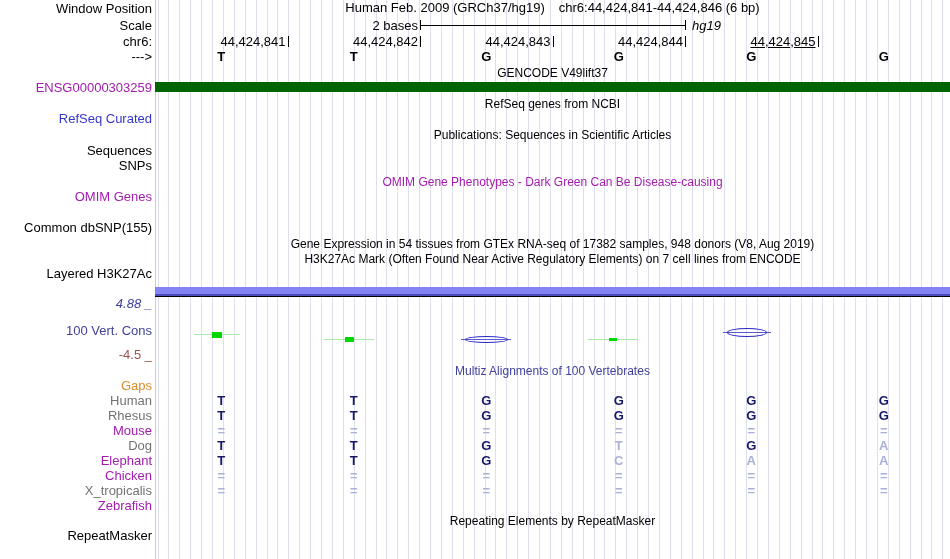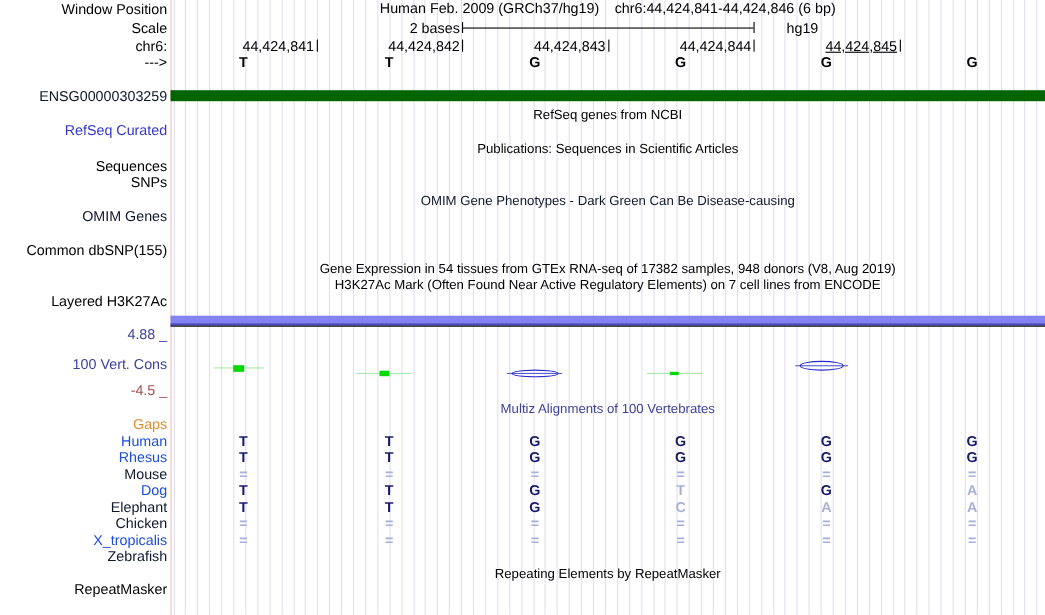--- a/index.html
+++ b/index.html
@@ -1,26 +1,26 @@
 <!DOCTYPE html>
 <html><head>
 <meta charset="utf-8">
 <style>
   html,body{margin:0;padding:0;background:#fff;}
   #screen{position:relative;width:950px;height:559px;background:#fff;overflow:hidden;
           font-family:"Liberation Sans",sans-serif;color:#000;}
   .abs{position:absolute;white-space:nowrap;}
   .lbl{position:absolute;left:0;width:152px;text-align:right;font-size:13px;line-height:13px;white-space:nowrap;}
   .title{position:absolute;left:155px;width:795px;text-align:center;font-size:12px;line-height:12px;white-space:nowrap;}
-  .green{color:#0f172a}
+  .green{color:#a21caf}
   .blue{color:#3636cc}
   .slate{color:#40409c}
   .maroon{color:#a05252}
   .orange{color:#dd8d2d}
-  .navy{color:#1d4ed8}
+  .navy{color:#737373}
   .gridline{position:absolute;top:0;height:559px;width:1px;background:#dfdff2;}
   .pinkline{position:absolute;top:0;height:559px;width:1px;background:#f6bdbd;left:155px;}
   .tick{position:absolute;width:1px;height:11px;background:#000;}
   .coordnum{position:absolute;width:90px;text-align:right;font-size:13px;line-height:13px;white-space:nowrap;}
   .baseletter{position:absolute;width:132px;text-align:center;font-size:13px;line-height:13px;font-weight:bold;}
   .cell{position:absolute;width:132px;text-align:center;font-size:13px;line-height:13px;font-weight:bold;color:#17176b;}
   .cell.dim{color:#a9b1d9;}
   .genebar{position:absolute;left:155px;top:82px;width:795px;height:10px;background:#006400;}
   .h3kbar{position:absolute;left:155px;top:287px;width:795px;height:7px;background:#8383f4;border-bottom:2px solid #4a4ab8;}
   .h3kline{position:absolute;left:155px;top:296px;width:795px;height:1px;background:#000;}
@@ -120,21 +120,21 @@
 
   <div class="lbl" style="top:2px;">Window Position</div>
   <div class="lbl" style="top:19px;">Scale</div>
   <div class="lbl" style="top:35px;">chr6:</div>
   <div class="lbl" style="top:50px;">---&gt;</div>
 
   <div class="abs hdr" style="right:532px;top:19px;">2 bases</div>
   <div class="rulerline" style="left:420px;width:265px;"></div>
   <div class="rulerend" style="left:420px;"></div>
   <div class="rulerend" style="left:685px;"></div>
-  <div class="abs hdr" style="left:715px;top:19px;">hg19</div>
+  <div class="abs hdr" style="left:692px;top:19px;font-style:italic;">hg19</div>
 
   <div id="coords">
       <div class="coordnum" style="left: 195.5px; top: 35px;">44,424,841</div>
       <div class="tick" style="left: 287.5px; top: 36px;"></div>
       <div class="coordnum" style="left: 328px; top: 35px;">44,424,842</div>
       <div class="tick" style="left: 420px; top: 36px;"></div>
       <div class="coordnum" style="left: 460.5px; top: 35px;">44,424,843</div>
       <div class="tick" style="left: 552.5px; top: 36px;"></div>
       <div class="coordnum" style="left: 593px; top: 35px;">44,424,844</div>
       <div class="tick" style="left: 685px; top: 36px;"></div>
@@ -144,20 +144,21 @@
 
   <div id="seqrow">
       <div class="baseletter" style="left: 155.25px; top: 50px; color: rgb(0, 0, 0);">T</div>
       <div class="baseletter" style="left: 287.75px; top: 50px; color: rgb(0, 0, 0);">T</div>
       <div class="baseletter" style="left: 420.25px; top: 50px; color: rgb(0, 0, 0);">G</div>
       <div class="baseletter" style="left: 552.75px; top: 50px; color: rgb(0, 0, 0);">G</div>
       <div class="baseletter" style="left: 685.25px; top: 50px; color: rgb(0, 0, 0);">G</div>
       <div class="baseletter" style="left: 817.75px; top: 50px; color: rgb(0, 0, 0);">G</div>
     </div>
 
+  <div class="title" style="top:67px;">GENCODE V49lift37</div>
   <div class="lbl green" style="top:81px;">ENSG00000303259</div>
   <div class="genebar"></div>
 
   <div class="title" style="top:98px;">RefSeq genes from NCBI</div>
   <div class="lbl blue" style="top:112px;">RefSeq Curated</div>
 
   <div class="title" style="top:129px;">Publications: Sequences in Scientific Articles</div>
   <div class="lbl" style="top:144px;">Sequences</div>
   <div class="lbl" style="top:159px;">SNPs</div>
 
@@ -165,21 +166,21 @@
   <div class="lbl green" style="top:190px;">OMIM Genes</div>
 
   <div class="lbl" style="top:221px;">Common dbSNP(155)</div>
 
   <div class="title" style="top:238px;">Gene Expression in 54 tissues from GTEx RNA-seq of 17382 samples, 948 donors (V8, Aug 2019)</div>
   <div class="title" style="top:253px;">H3K27Ac Mark (Often Found Near Active Regulatory Elements) on 7 cell lines from ENCODE</div>
   <div class="lbl" style="top:267px;text-align:right;">Layered H3K27Ac</div>
   <div class="h3kbar"></div>
   <div class="h3kline"></div>
 
-  <div class="lbl slate" style="top:297px;">4.88 _</div>
+  <div class="lbl slate" style="top:297px;font-style:italic;">4.88 _</div>
   <div class="lbl slate" style="top:324px;">100 Vert. Cons</div>
   <div class="lbl maroon" style="top:348px;">-4.5 _</div>
   <div id="consmarks">
       <div class="consline" style="left: 194px; top: 334px; width: 46px;"></div>
       <div class="consbox" style="left: 212px; top: 332px; width: 10px; height: 6px;"></div>
       <div class="consline" style="left: 324px; top: 339px; width: 50px;"></div>
       <div class="consbox" style="left: 344.5px; top: 337px; width: 9px; height: 5px;"></div>
       <div class="consblueline" style="left: 461px; top: 339px; width: 50px;"></div>
       <div class="consellipse" style="left: 464.5px; top: 336px; width: 43px; height: 7px;"></div>
       <div class="consline" style="left: 588px; top: 339px; width: 50px;"></div>

